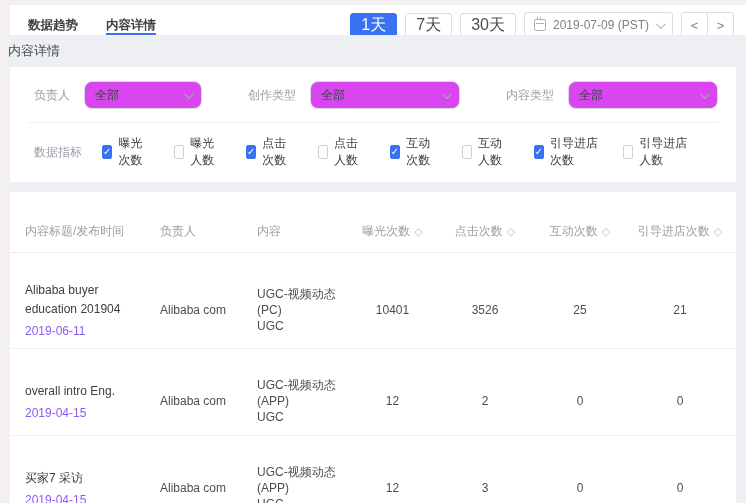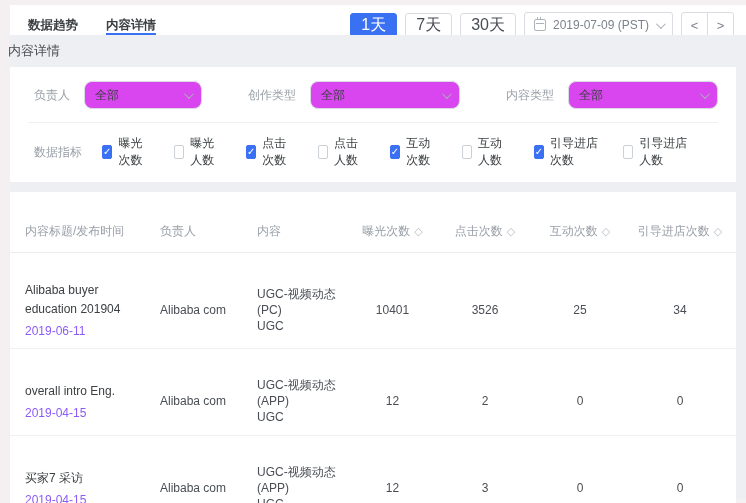--- a/index.html
+++ b/index.html
@@ -245,21 +245,21 @@
     <div class="tcell tc-num">
               <span class="row-num">10401</span>
             </div>
     <div class="tcell tc-num">
               <span class="row-num">3526</span>
             </div>
     <div class="tcell tc-num">
               <span class="row-num">25</span>
             </div>
     <div class="tcell tc-num">
-              <span class="row-num">34</span>
+              <span class="row-num">21</span>
             </div>
   </div>
 
   <div class="trow tbody-row">
     <div class="tcell">
       <div class="row-title">overall intro Eng.</div>
       <div class="row-date">2019-04-15</div>
     </div>
     <div class="tcell">
       <div class="row-owner">Alibaba com</div>

